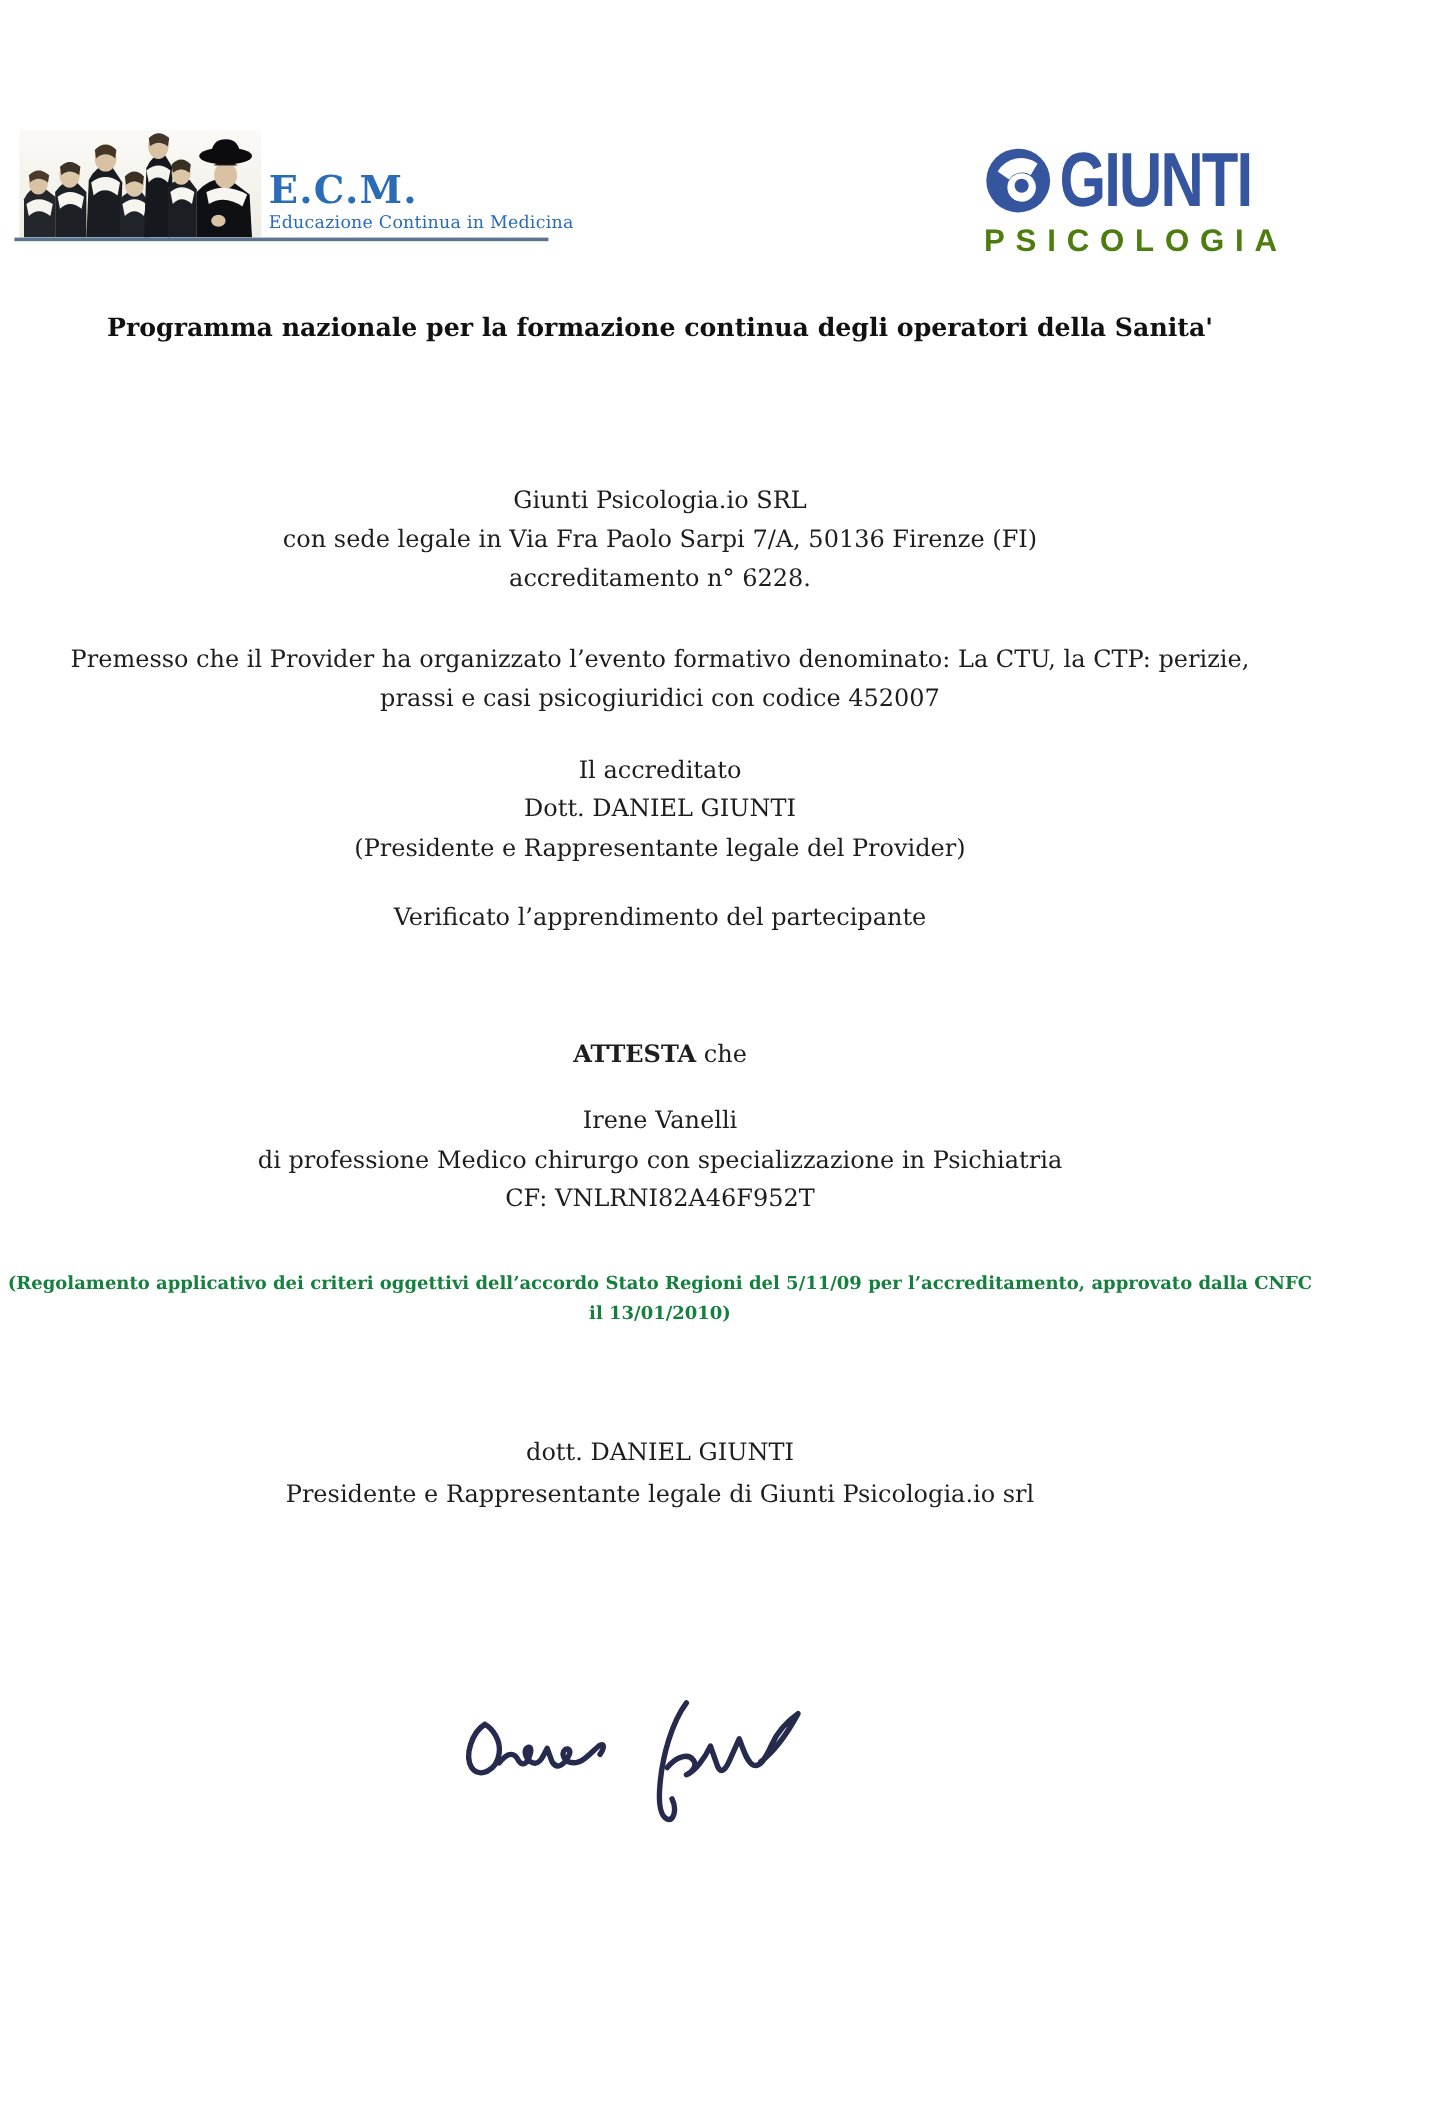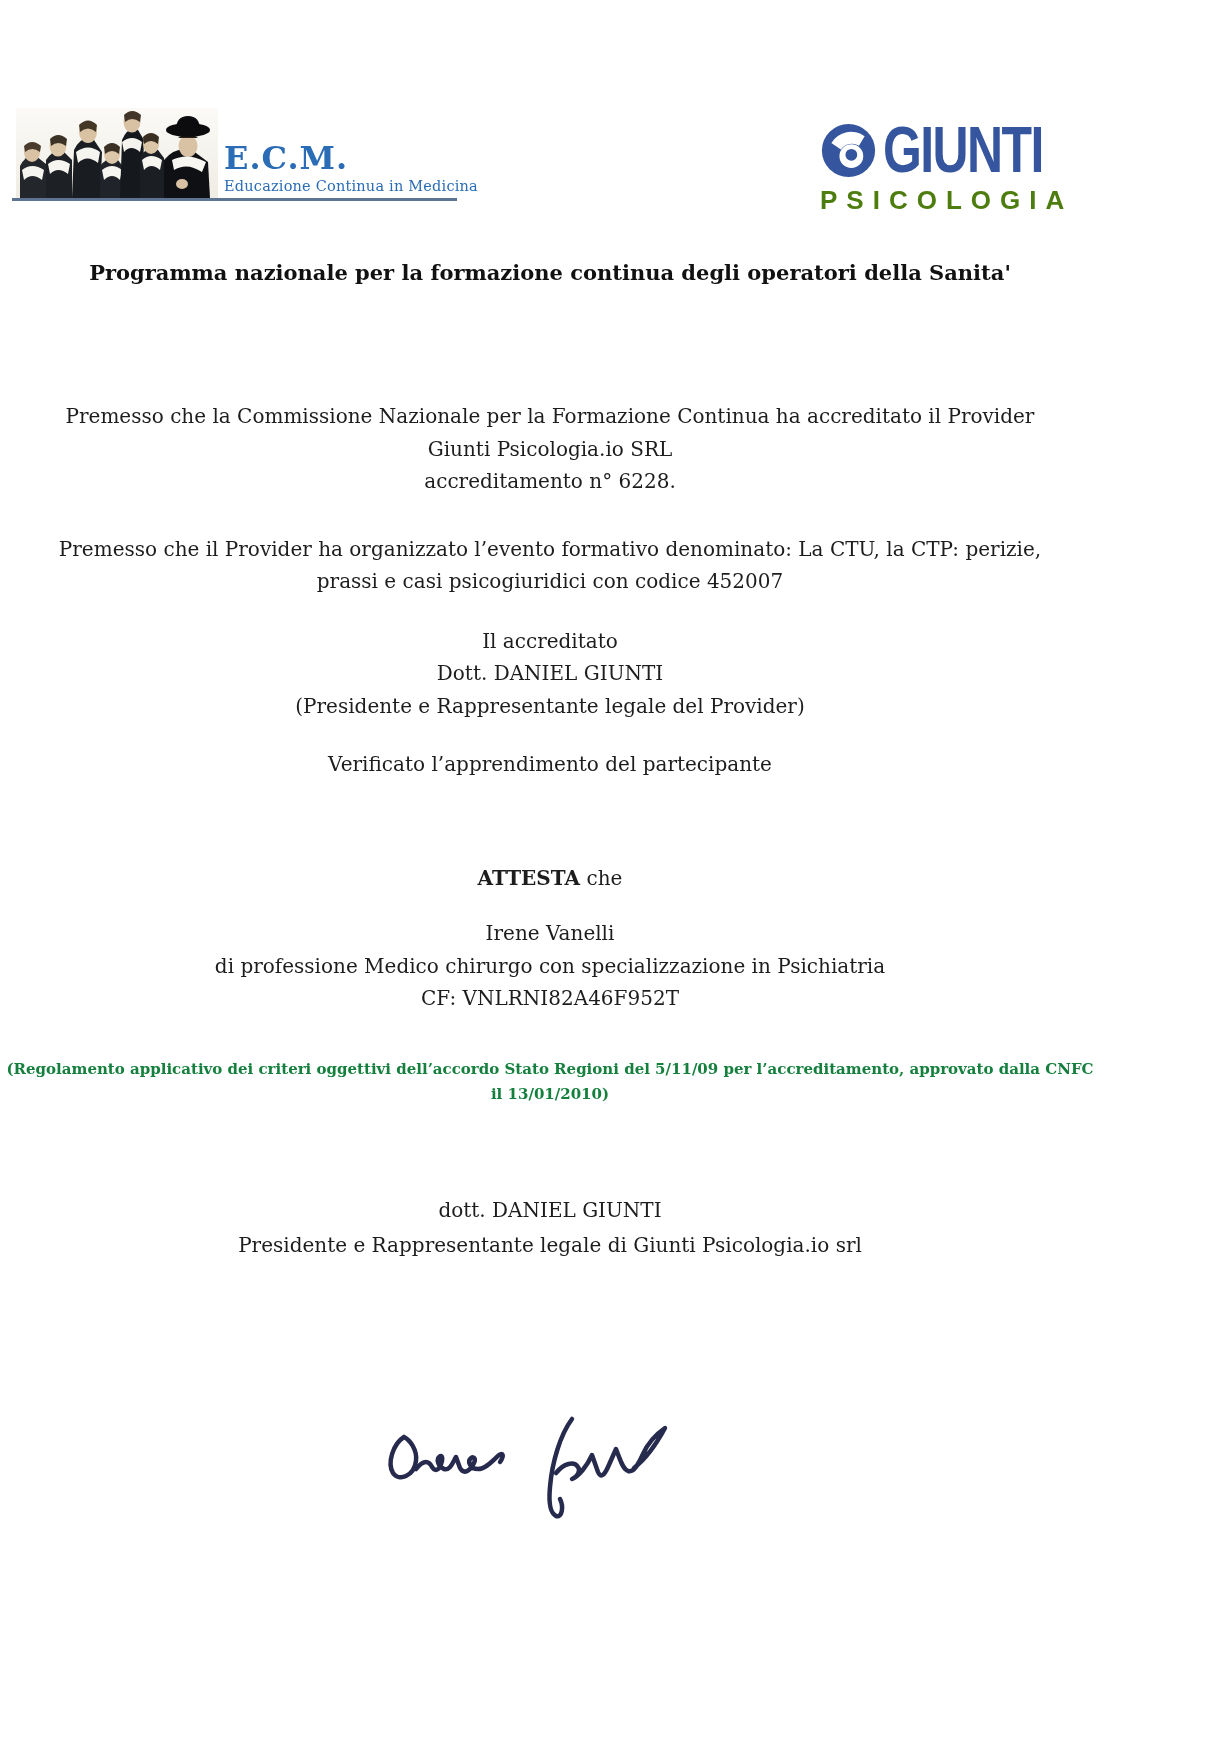--- a/index.html
+++ b/index.html
@@ -141,22 +141,22 @@
       <div class="giunti-sub">PSICOLOGIA</div>
     </div>
 
   </div>
 
   <div class="doc">
 
     <div class="doc-title line">Programma nazionale per la formazione continua degli operatori della Sanita'</div>
 
     <div class="para para1">
-      <div class="line">Premesso che la Commissione Nazionale per la Formazione Continua ha accreditato il Provider</div>
       <div class="line">Giunti Psicologia.io SRL</div>
+      <div class="line">con sede legale in Via Fra Paolo Sarpi 7/A, 50136 Firenze (FI)</div>
       <div class="line">accreditamento n° 6228.</div>
     </div>
 
     <div class="para para2">
       <div class="line">Premesso che il Provider ha organizzato l’evento formativo denominato: La CTU, la CTP: perizie,</div>
       <div class="line">prassi e casi psicogiuridici con codice 452007</div>
     </div>
 
     <div class="para sottoscritto">
       <div class="line">Il accreditato</div>

